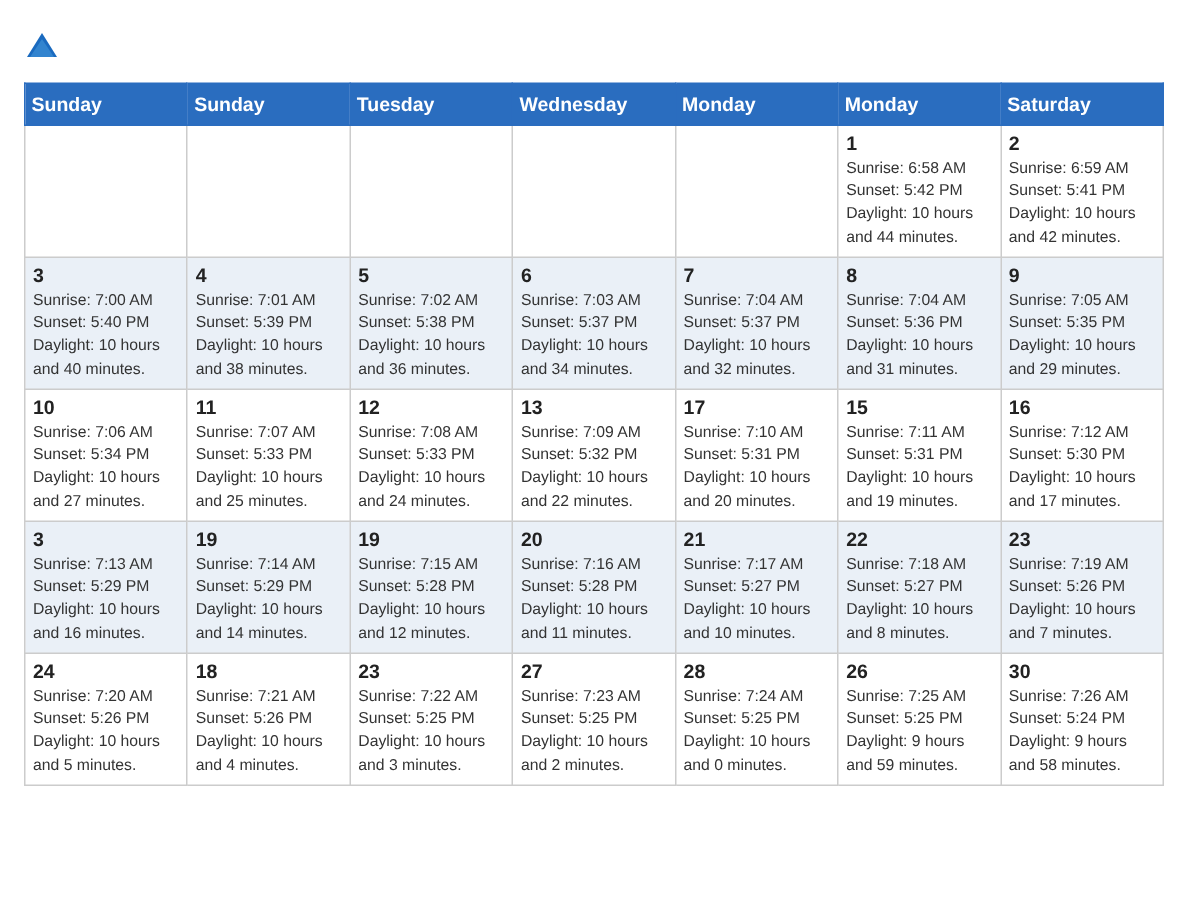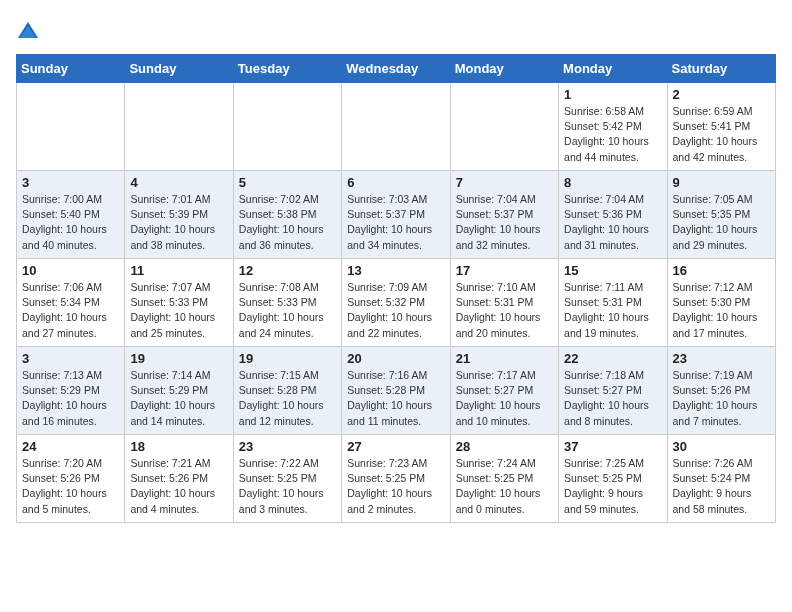--- a/index.html
+++ b/index.html
@@ -251,21 +251,21 @@
         </td>
         <td>
           <span class="day-num">27</span>
           <div class="day-info">Sunrise: 7:23 AM<br>Sunset: 5:25 PM<br>Daylight: 10 hours<br>and 2 minutes.</div>
         </td>
         <td>
           <span class="day-num">28</span>
           <div class="day-info">Sunrise: 7:24 AM<br>Sunset: 5:25 PM<br>Daylight: 10 hours<br>and 0 minutes.</div>
         </td>
         <td>
-          <span class="day-num">37</span>
+          <span class="day-num">26</span>
           <div class="day-info">Sunrise: 7:25 AM<br>Sunset: 5:25 PM<br>Daylight: 9 hours<br>and 59 minutes.</div>
         </td>
         <td>
           <span class="day-num">30</span>
           <div class="day-info">Sunrise: 7:26 AM<br>Sunset: 5:24 PM<br>Daylight: 9 hours<br>and 58 minutes.</div>
         </td>
       </tr>
     </tbody>
 </table>
 

